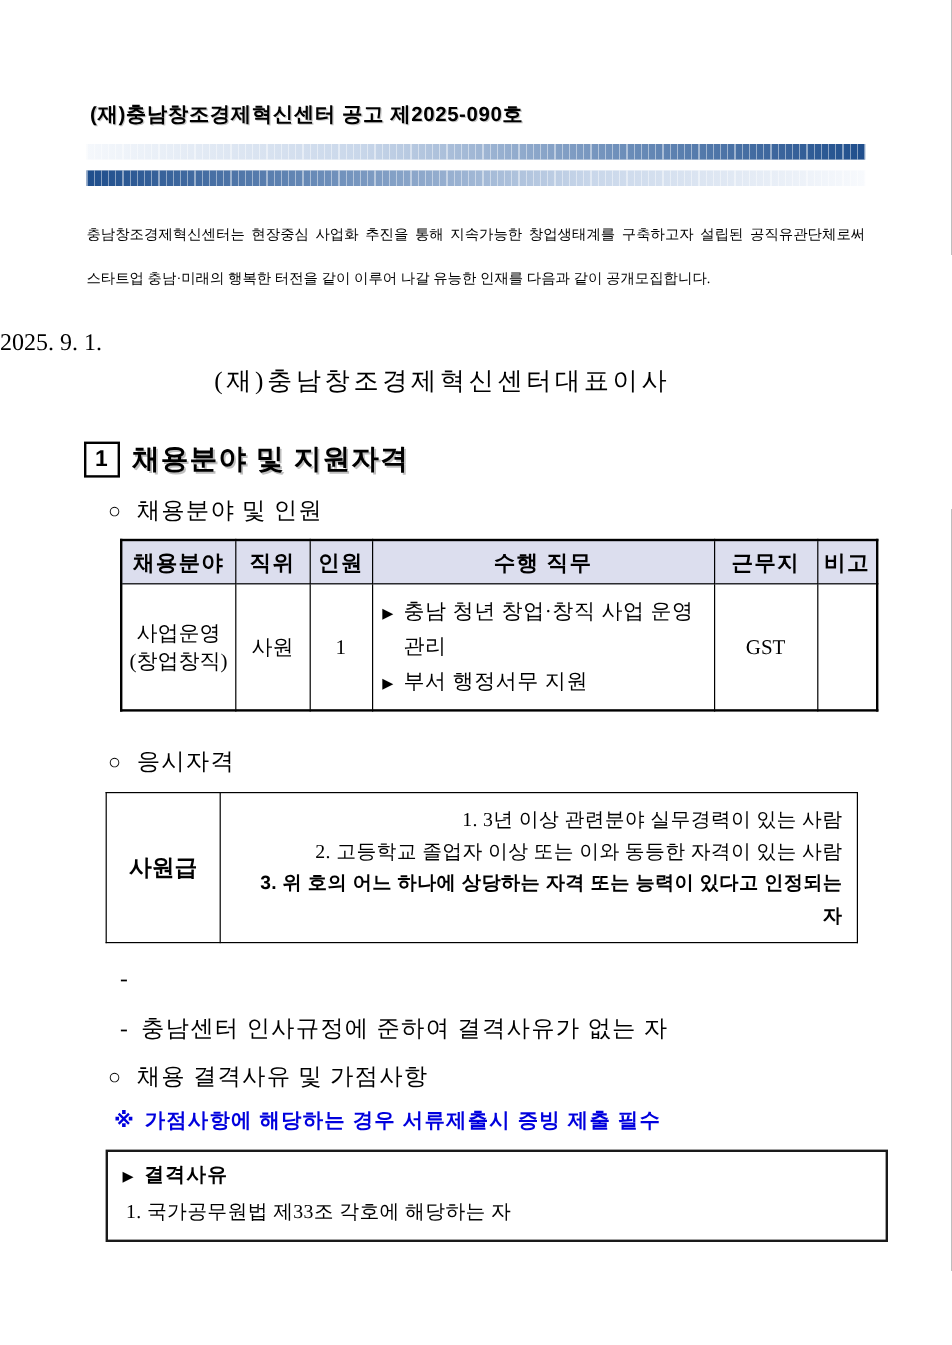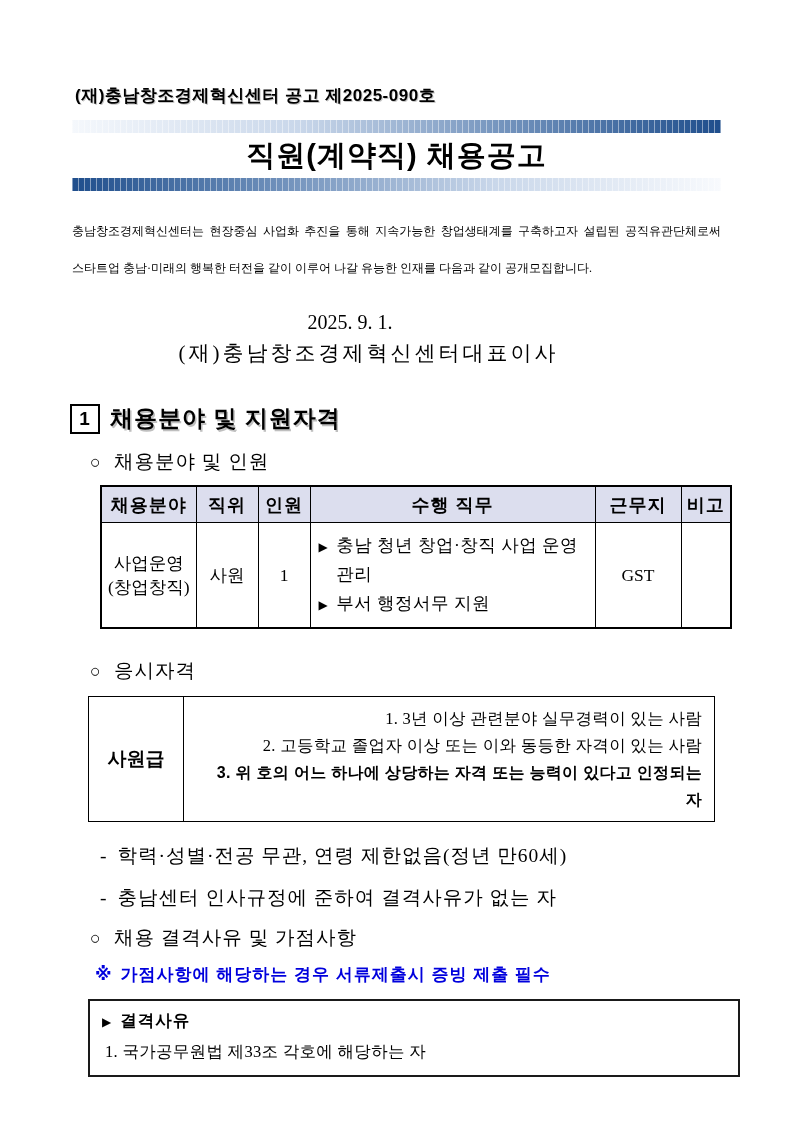--- a/index.html
+++ b/index.html
@@ -35,21 +35,21 @@
     font-family:"Liberation Sans","DejaVu Sans",sans-serif;
     letter-spacing:1px;
   }
 
   .intro{
     margin:22px 72px 16px 72px;
     font-size:12px;line-height:37px;text-align:justify;
     word-break:keep-all;
   }
 
-  .date-line{margin:24px 93px 0 0;text-align:center;font-size:20px;}
+  .date-line{margin:24px 93px 0 0;text-align:left;font-size:20px;}
   .signer-line{margin:5px 56px 0 0;text-align:center;font-size:21px;letter-spacing:3px;}
 
   .section-heading{
     margin:36px 0 0 70px;display:flex;align-items:center;gap:10px;
     font-family:"Liberation Sans","DejaVu Sans",sans-serif;
     font-weight:bold;font-size:23px;letter-spacing:1px;
     text-shadow:1.5px 1.5px 0 #bfbfbf;
   }
   .boxed-num{
     display:inline-flex;align-items:center;justify-content:center;
@@ -112,21 +112,20 @@
 </head>
 <body>
 
 <div class="page">
 
   <div class="notice">(재)충남창조경제혁신센터 공고 제2025-090호</div>
 
   <div class="title-block">
     <div class="bar bar-top"></div>
     <div class="doc-title">
-      <div>직원(계약직) 채용공고</div>
     </div>
     <div class="bar bar-bottom"></div>
   </div>
 
   <p class="intro">충남창조경제혁신센터는 현장중심 사업화 추진을 통해 지속가능한 창업생태계를 구축하고자 설립된 공직유관단체로써 스타트업 충남·미래의 행복한 터전을 같이 이루어 나갈 유능한 인재를 다음과 같이 공개모집합니다.</p>
 
   <div class="date-line">2025. 9. 1.</div>
   <div class="signer-line">(재)충남창조경제혁신센터대표이사</div>
 
   <div class="section-heading">
@@ -195,21 +194,20 @@
         <div>1. 3년 이상 관련분야 실무경력이 있는 사람</div>
         <div>2. 고등학교 졸업자 이상 또는 이와 동등한 자격이 있는 사람</div>
         <div class="bold-line">3. 위 호의 어느 하나에 상당하는 자격 또는 능력이 있다고 인정되는 자</div>
       </td>
     </tr>
   </tbody>
     </table>
 
   <div class="dash-item" style="margin-top:20px;">
     <span>-</span>
-    <span>학력·성별·전공 무관, 연령 제한없음(정년 만60세)</span>
   </div>
   <div class="dash-item">
     <span>-</span>
     <span>충남센터 인사규정에 준하여 결격사유가 없는 자</span>
   </div>
 
   <div class="circle-item" style="margin-top:13px;margin-left:90px;">
     <span class="circle-marker">○</span>
     <span>채용 결격사유 및 가점사항</span>
   </div>

